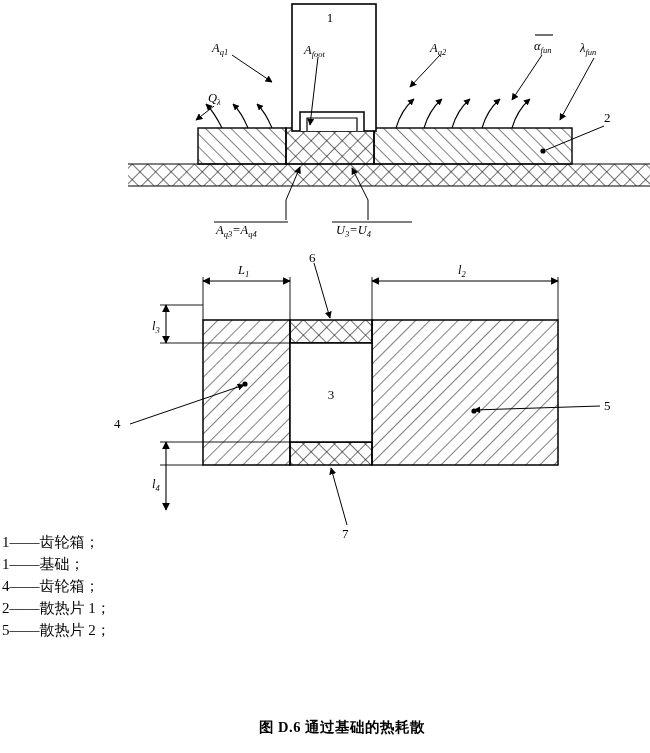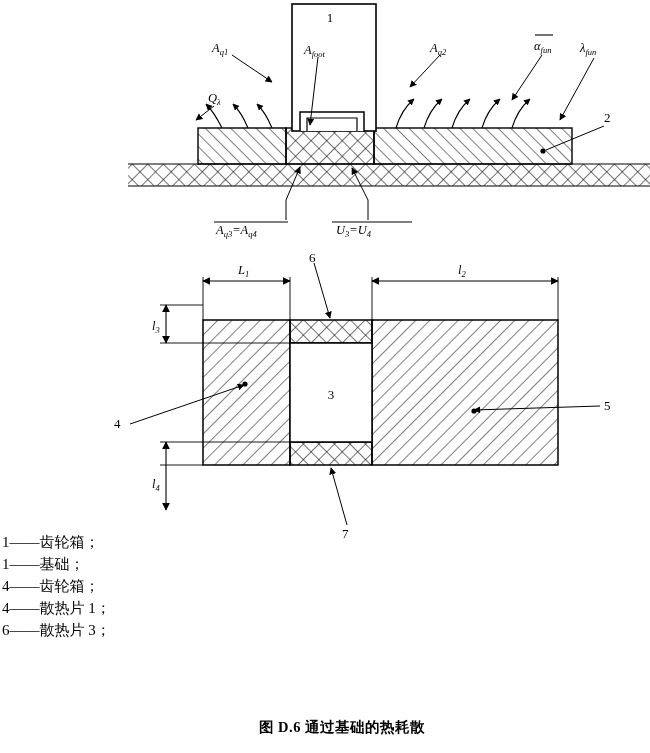--- a/index.html
+++ b/index.html
@@ -244,18 +244,18 @@
       <text class="lbl-num" x="604" y="410">5</text>
       <text class="lbl-num" x="309" y="262">6</text>
       <text class="lbl-num" x="342" y="538">7</text>
     </g>
   </svg>
 
   <div class="legend">
     <div class="legend-item">1——齿轮箱；</div>
     <div class="legend-item">1——基础；</div>
     <div class="legend-item">4——齿轮箱；</div>
-    <div class="legend-item">4——散热片 1；</div>
-    <div class="legend-item">6——散热片 3；</div>
+    <div class="legend-item">2——散热片 1；</div>
+    <div class="legend-item">5——散热片 2；</div>
   </div>
 
   <div class="caption">图 D.6   通过基础的热耗散</div>
 </div>
 
 </body></html>

